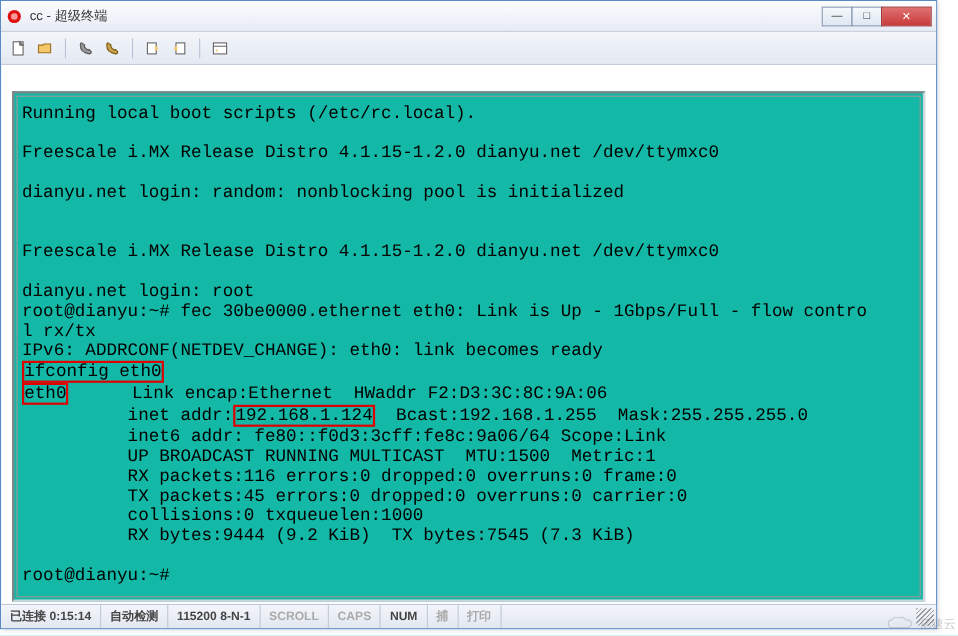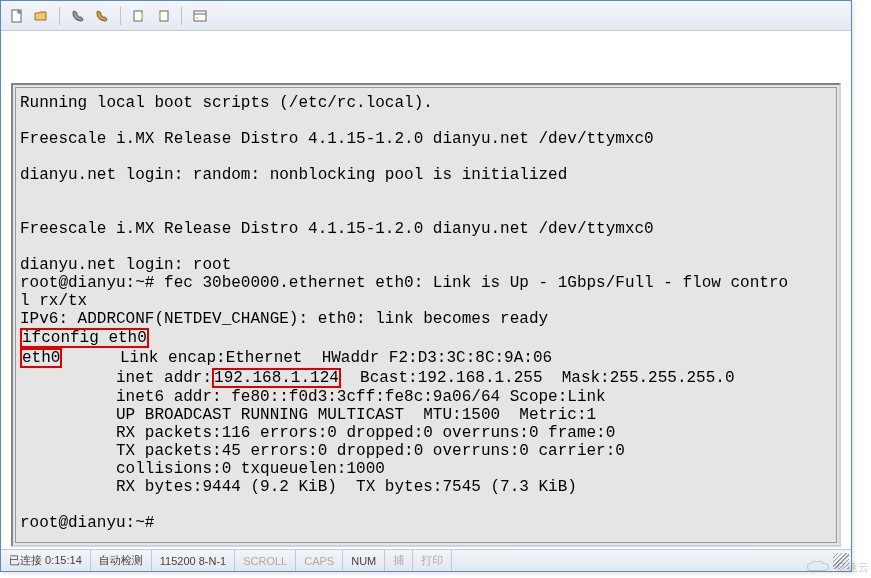--- a/index.html
+++ b/index.html
@@ -10,36 +10,50 @@
 .titlebar .app-icon svg { width: 16px; height: 16px; }
 .titlebar .title { flex: 1; color: #333; font-size: 12px; }
 .win-controls { display: flex; gap: 0; }
 .win-btn { width: 28px; height: 18px; border: 1px solid #8a9bb5; background: linear-gradient(to bottom, #f5f8fc, #dfe7f2); display: flex; align-items: center; justify-content: center; font-size: 10px; color: #333; cursor: pointer; margin-left: -1px; }
 .win-btn.close { width: 46px; background: linear-gradient(to bottom, #e07171, #c83b3b); color: #fff; border-color: #a03030; }
 .menubar { height: 22px; background: linear-gradient(to bottom, #f7f9fc, #ebeff6); display: flex; align-items: center; padding: 0 4px; border-bottom: 1px solid #c0c8d6; }
 .menubar .menu-item { padding: 2px 8px; cursor: pointer; color: #222; }
 .toolbar { height: 30px; background: linear-gradient(to bottom, #f2f5fa, #e4e9f2); display: flex; align-items: center; padding: 0 6px; border-bottom: 1px solid #c0c8d6; gap: 4px; }
 .tb-btn { width: 20px; height: 20px; display: flex; align-items: center; justify-content: center; cursor: pointer; border-radius: 2px; }
 .tb-sep { width: 1px; height: 18px; background: #b8c2d4; margin: 0 4px; }
-.terminal-wrap { position: absolute; top: 82px; left: 10px; right: 10px; bottom: 24px; border: 2px inset #d0d4dc; background: #e5e5e5; overflow: hidden; padding: 2px; }
+.terminal-wrap { position: absolute; top: 82px; left: 10px; right: 10px; bottom: 24px; border: 2px inset #d0d4dc; background: #14b8a6; overflow: hidden; padding: 2px; }
 .terminal-inner { border: 1px solid #999; height: 100%; padding: 6px 4px; overflow: hidden; }
 .terminal { font-family: "Courier New", "Lucida Console", monospace; font-size: 16px; line-height: 18px; color: #000; white-space: pre; }
 .hl-red { border: 2px solid #e00000; display: inline-block; line-height: 16px; }
-.statusbar { position: absolute; bottom: 0; left: 0; right: 0; height: 22px; background: linear-gradient(to bottom, #f2f5fa, #e2e7f0); border-top: 1px solid #c0c8d6; display: flex; align-items: center; font-size: 11px; color: #444; }
+.statusbar { position: absolute; bottom: 0; left: 0; right: 0; height: 22px; background: linear-gradient(to bottom, #f2f5fa, #e2e7f0); border-top: 1px solid #c0c8d6; display: flex; align-items: center; font-size: 11px; color: #444; font-weight: bold; }
 .sb-cell { padding: 0 8px; border-right: 1px solid #c0c8d6; height: 100%; display: flex; align-items: center; }
 .sb-cell.dim { color: #aaa; }
 .sb-grip { margin-left: auto; width: 16px; height: 16px; margin-right: 2px; background: repeating-linear-gradient(135deg, #999 0, #999 1px, transparent 1px, transparent 3px); }
 .watermark { position: absolute; right: 2px; bottom: 2px; opacity: 0.35; font-size: 11px; color: #666; display:flex; align-items:center; gap:4px;text-align:right; }
 .watermark svg { width:28px; height:18px; }
 </style>
 </head>
 <body>
 
 <div class="window">
 
+  <div class="titlebar">
+    <span class="app-icon">
+      <svg viewBox="0 0 16 16">
+          <circle cx="8" cy="8" r="6" fill="#d11"></circle>
+          <circle cx="8" cy="8" r="3" fill="#f99"></circle>
+        </svg>
+    </span>
+    <span class="title">cc - 超级终端</span>
+    <div class="win-controls">
+      <div class="win-btn">—</div>
+      <div class="win-btn">□</div>
+      <div class="win-btn close">✕</div>
+    </div>
+  </div>
 
 
   <div class="toolbar">
     <div class="tb-btn">
         <svg width="16" height="16">
           <rect x="3" y="2" width="9" height="12" fill="#fff" stroke="#666"></rect>
           <path d="M9 2 L12 5 L9 5 Z" fill="#ccc" stroke="#666"></path>
         </svg>
       </div>
     <div class="tb-btn">

